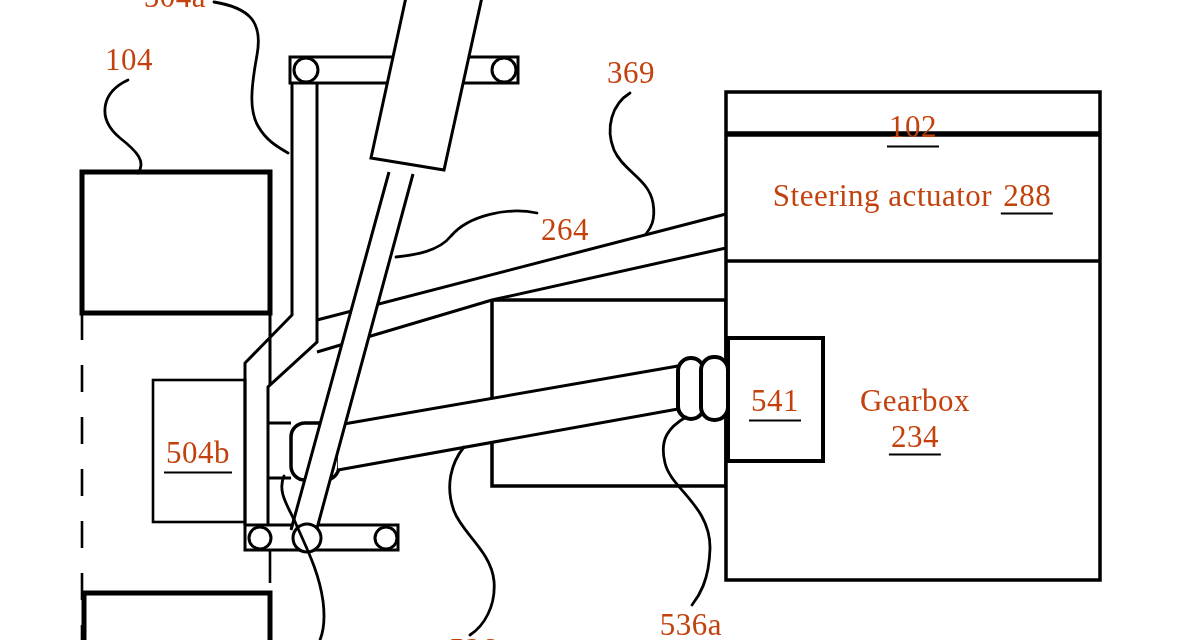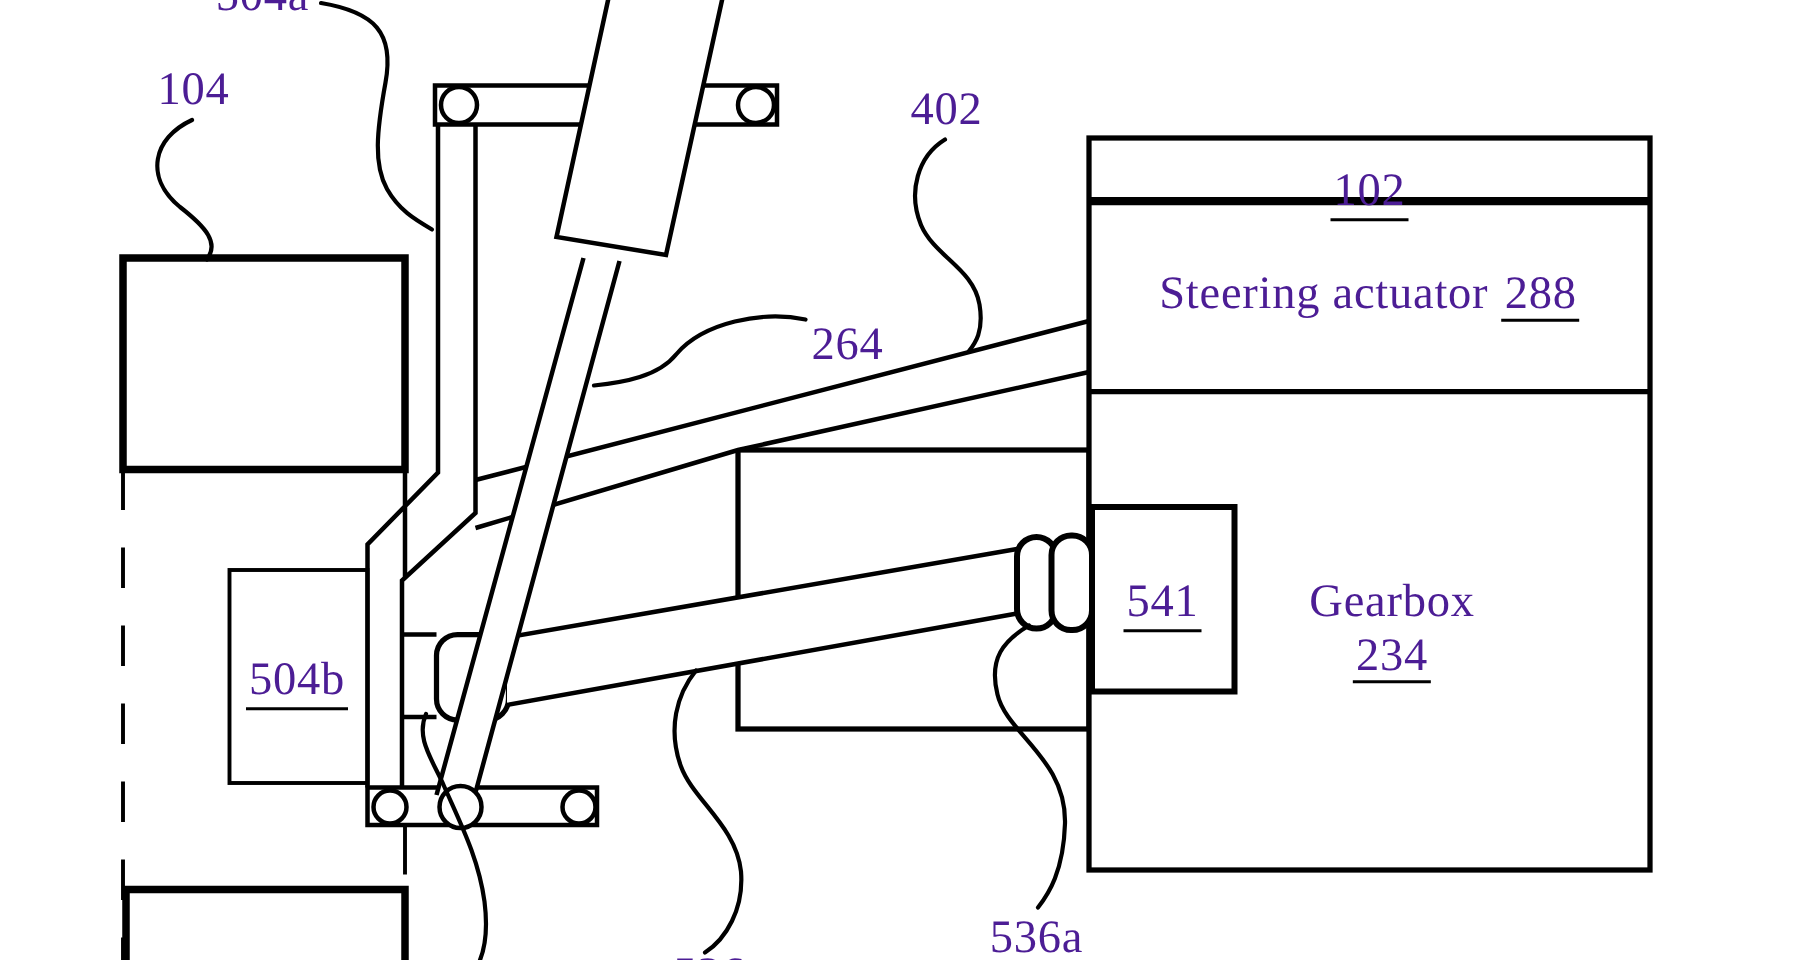--- a/index.html
+++ b/index.html
@@ -1,23 +1,23 @@
 <!DOCTYPE html>
 <html><head>
 <meta charset="utf-8">
 <style>
   html,body{margin:0;padding:0;background:#fff;}
   #stage{position:relative;width:1200px;height:640px;background:#fff;overflow:hidden;
-         font-family:"Liberation Serif", serif;color:#4c1d95;text-decoration:underline;}
+         font-family:"Liberation Serif", serif;color:#c2410c;text-decoration:underline;}
   svg{position:absolute;left:0;top:0;}
   .lbl{position:absolute;font-size:31px;line-height:1;white-space:nowrap;
        transform:translate(-50%,-50%);letter-spacing:0.5px;}
   .u{border-bottom:2.5px solid #000;padding:0 2px 2px;}
   .row{display:flex;align-items:baseline;gap:9px;text-align:center;}
-  .col{display:flex;flex-direction:column;align-items:center;gap:5px;margin-left:13px;}
+  .col{display:flex;flex-direction:column;align-items:center;gap:5px;}
 </style>
 </head>
 <body>
 
 <div id="stage">
   <svg width="1200" height="640" viewBox="0 0 1200 640">
     <g stroke="#000" fill="none" stroke-width="3">
 
       <line x1="82" y1="313" x2="82" y2="648" stroke-width="2.6" stroke-dasharray="27 25"></line>
       <line x1="270" y1="551" x2="270" y2="592" stroke-width="2.6" stroke-dasharray="32 12"></line>
@@ -73,21 +73,21 @@
       <path d="M630 93 C612 104 605 128 614 150 C623 171 649 179 653 203 C656 221 650 229 646 234"></path>
       <path d="M537 213 C508 207 469 215 451 236 C439 251 416 255 396 257"></path>
       <path d="M686 417 C669 427 659 439 665 463 C671 489 711 506 710 549 C709 581 699 596 692 605"></path>
       <path d="M284 476 C277 492 288 506 296 524 C307 549 319 572 323 601 C325 617 324 630 320 640"></path>
       <path d="M464 447 C451 463 445 486 454 511 C462 533 491 551 494 581 C496 606 484 626 470 635"></path>
     </g>
   </svg>
 
   <div class="lbl" style="left:129px;top:59px">104</div>
   <div class="lbl" style="left:175px;top:-4px">504a</div>
-  <div class="lbl" style="left:631px;top:72px">402</div>
+  <div class="lbl" style="left:631px;top:72px">369</div>
   <div class="lbl" style="left:565px;top:229px">264</div>
   <div class="lbl" style="left:691px;top:624px">536a</div>
   <div class="lbl" style="left:473px;top:649px">536</div>
 
   <div class="lbl" style="left:913px;top:126px">
     <span class="u">102</span>
   </div>
 
   <div class="lbl row" style="left:913px;top:197px">
     <span>Steering actuator</span>

